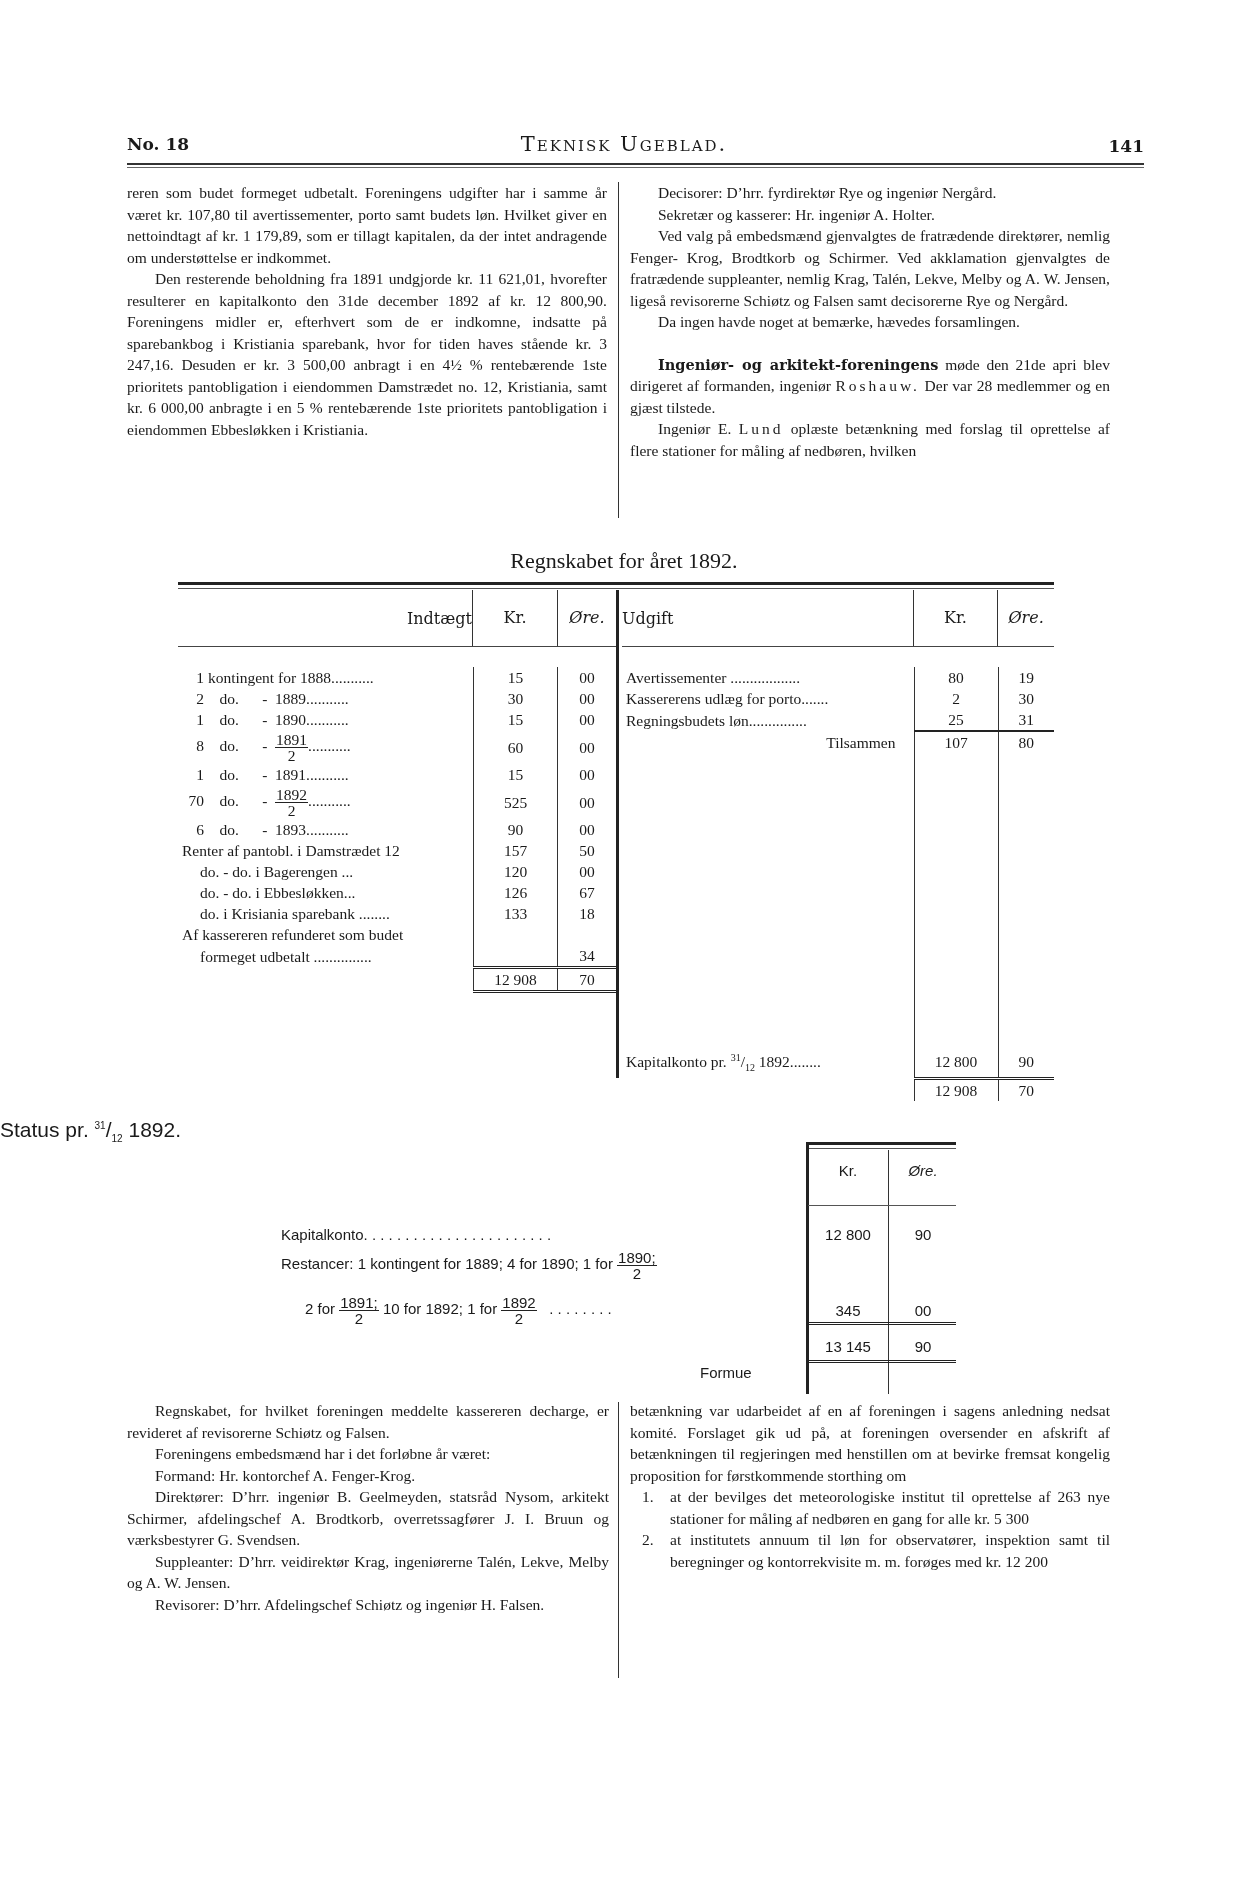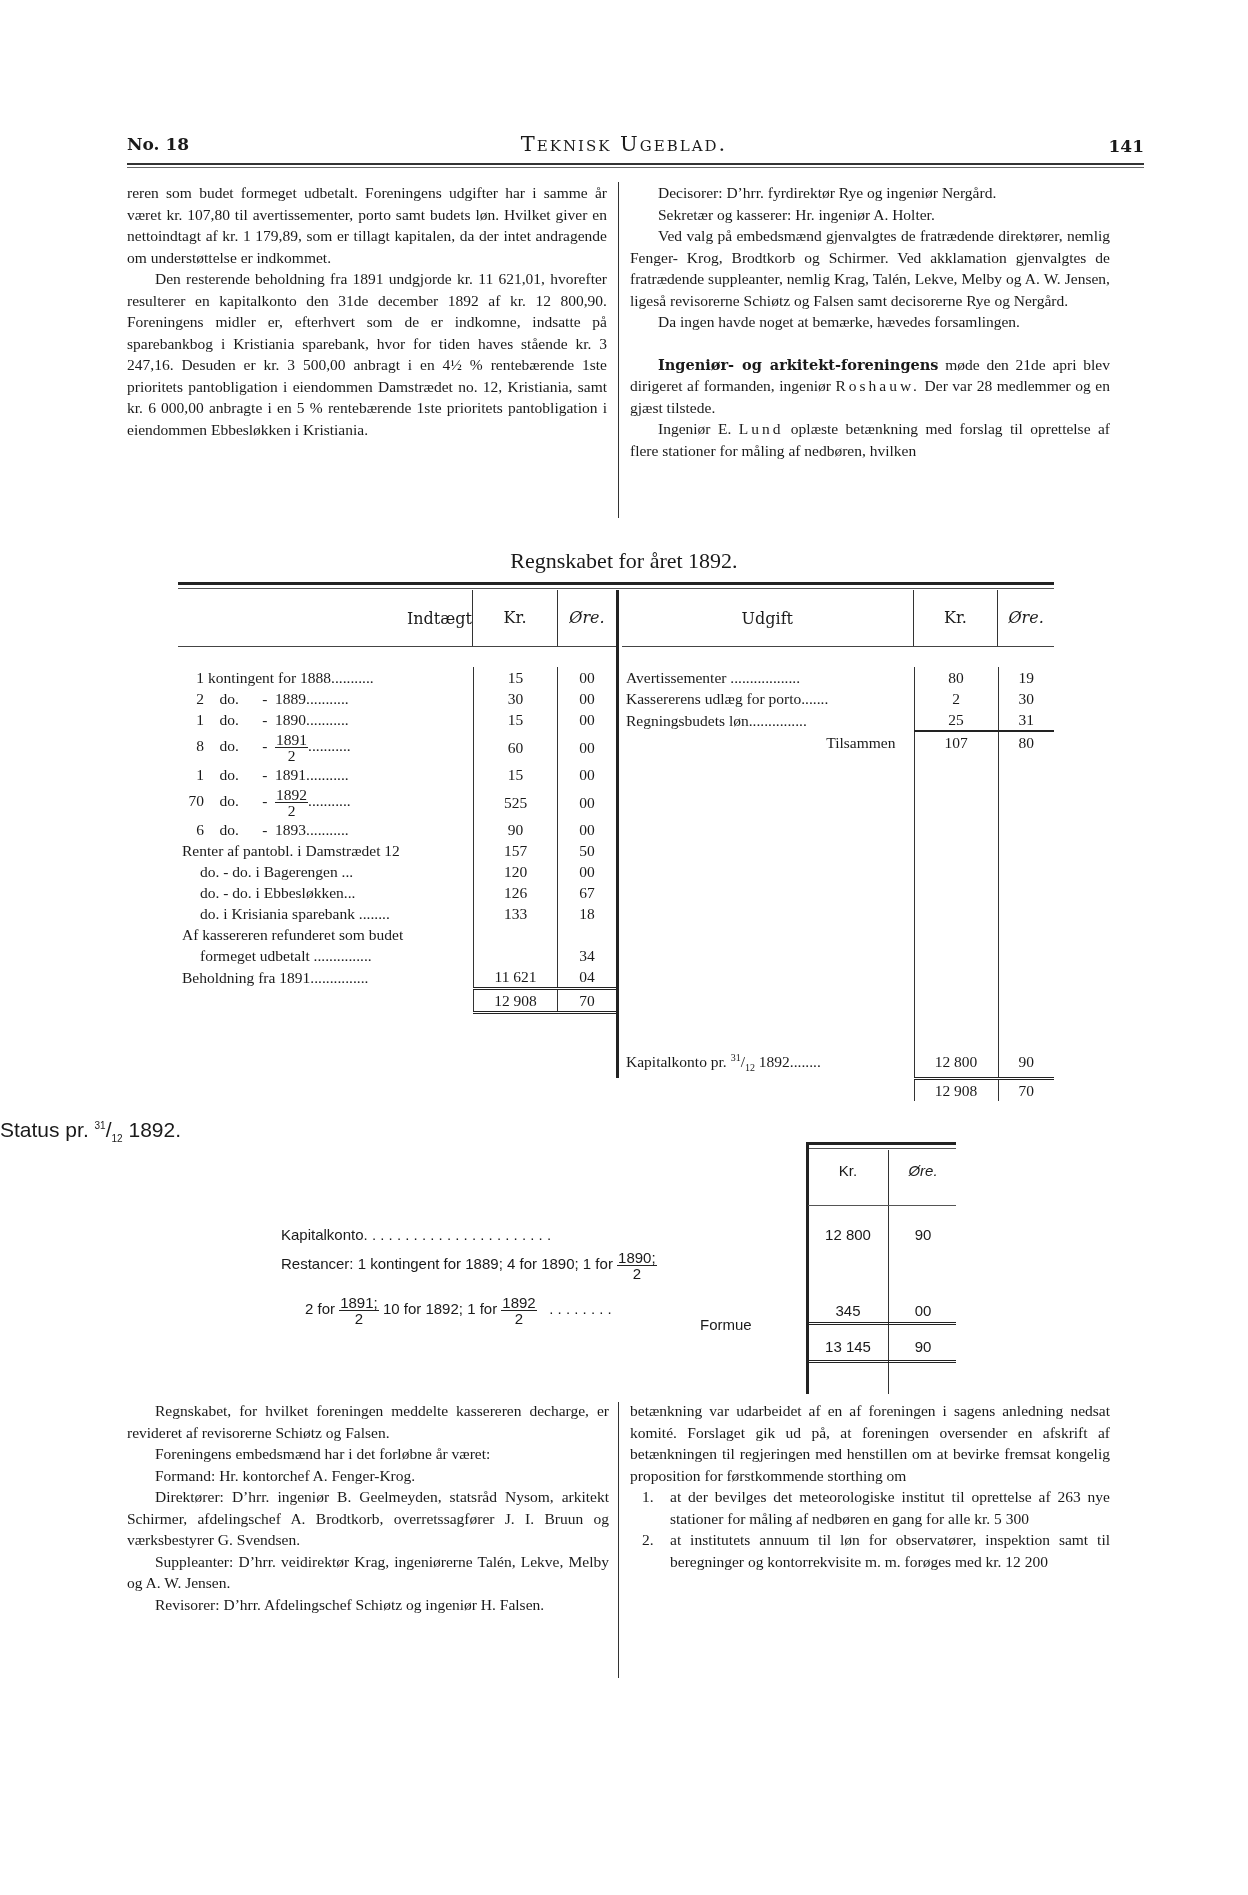--- a/index.html
+++ b/index.html
@@ -131,38 +131,33 @@
             <td>Af kassereren refunderet som budet</td>
             <td class="num" style="border-left:1px solid #333"></td>
             <td class="num" style="border-left:1px solid #333"></td>
           </tr>
       <tr>
             <td style="padding-left:22px">formeget udbetalt ...............</td>
             <td class="num" style="border-left:1px solid #333"></td>
             <td class="num" style="border-left:1px solid #333">34</td>
           </tr>
       <tr>
-            <td>Beholdning fra 1891...............</td>
-            <td class="num" style="border-left:1px solid #333">11 621</td>
-            <td class="num" style="border-left:1px solid #333">04</td>
-          </tr>
-      <tr>
             <td></td>
             <td class="num" style="border-left:1px solid #333;border-top:3px double #222;border-bottom:3px double #222">12 908</td>
             <td class="num" style="border-left:1px solid #333;border-top:3px double #222;border-bottom:3px double #222">70</td>
           </tr>
     </tbody>
       </table>
   </div>
 
   <div class="vline" style="left:616px;top:590px;height:488px;border-left:3px solid #222;"></div>
 
   <div class="abs" style="left:622px;top:590px;width:432px;">
     <div style="display:flex;height:56px;align-items:center;border-bottom:1px solid #444;">
-      <div style="width:292px;text-align:center;">Udgift</div>
+      <div style="width:292px;">Udgift</div>
       <div style="width:84px;text-align:center;border-left:1px solid #333;height:56px;line-height:56px;">Kr.</div>
       <div style="width:56px;text-align:center;border-left:1px solid #333;height:56px;line-height:56px;font-style:italic;">Øre.</div>
     </div>
     <table class="acc" style="margin-top:20px;width:432px;">
       <colgroup>
           <col style="width:292px">
           <col style="width:84px">
           <col style="width:56px">
         </colgroup>
       <tbody>
@@ -222,21 +217,21 @@
 
   <div class="abs" style="left:281px;top:1250px;font-family:'Liberation Sans',sans-serif;font-size:15px;">
     <span>Restancer: 1 kontingent for 1889; 4 for 1890; 1 for</span> <span class="frac"><span class="n">1890;</span><span>2</span></span>
   </div>
   <div class="abs" style="left:305px;top:1295px;font-family:'Liberation Sans',sans-serif;font-size:15px;">
     <span>2 for</span> <span class="frac"><span class="n">1891;</span><span>2</span></span> <span>10 for 1892; 1 for</span> <span class="frac"><span class="n">1892</span><span>2</span></span> &nbsp;&nbsp;<span>. . . . . . . .</span>
   </div>
   <div class="abs" style="left:808px;width:80px;top:1302px;text-align:center;font-family:'Liberation Sans',sans-serif;font-size:15px;">345</div>
   <div class="abs" style="left:890px;width:66px;top:1302px;text-align:center;font-family:'Liberation Sans',sans-serif;font-size:15px;">00</div>
   <div class="abs" style="left:808px;width:148px;top:1322px;border-top:3px double #222;"></div>
-  <div class="abs" style="left:700px;top:1316px;font-family:'Liberation Sans',sans-serif;font-size:15px;">Formue</div>
+  <div class="abs" style="left:700px;top:1364px;font-family:'Liberation Sans',sans-serif;font-size:15px;">Formue</div>
   <div class="abs" style="left:808px;width:80px;top:1338px;text-align:center;font-family:'Liberation Sans',sans-serif;font-size:15px;">13 145</div>
   <div class="abs" style="left:890px;width:66px;top:1338px;text-align:center;font-family:'Liberation Sans',sans-serif;font-size:15px;">90</div>
   <div class="abs" style="left:808px;width:148px;top:1360px;border-top:3px double #222;"></div>
 
   <div class="col" style="left:127px;top:1400px;width:482px;">
     <p class="ind">Regnskabet, for hvilket foreningen meddelte kassereren decharge, er revideret af revisorerne Schiøtz og Falsen.</p>
     <p class="ind">Foreningens embedsmænd har i det forløbne år været:</p>
     <p class="ind">Formand: Hr. kontorchef A. Fenger-Krog.</p>
     <p class="ind">Direktører: D’hrr. ingeniør B. Geelmeyden, statsråd Nysom, arkitekt Schirmer, afdelingschef A. Brodtkorb, overretssagfører J. I. Bruun og værksbestyrer G. Svendsen.</p>
     <p class="ind">Suppleanter: D’hrr. veidirektør Krag, ingeniørerne Talén, Lekve, Melby og A. W. Jensen.</p>

